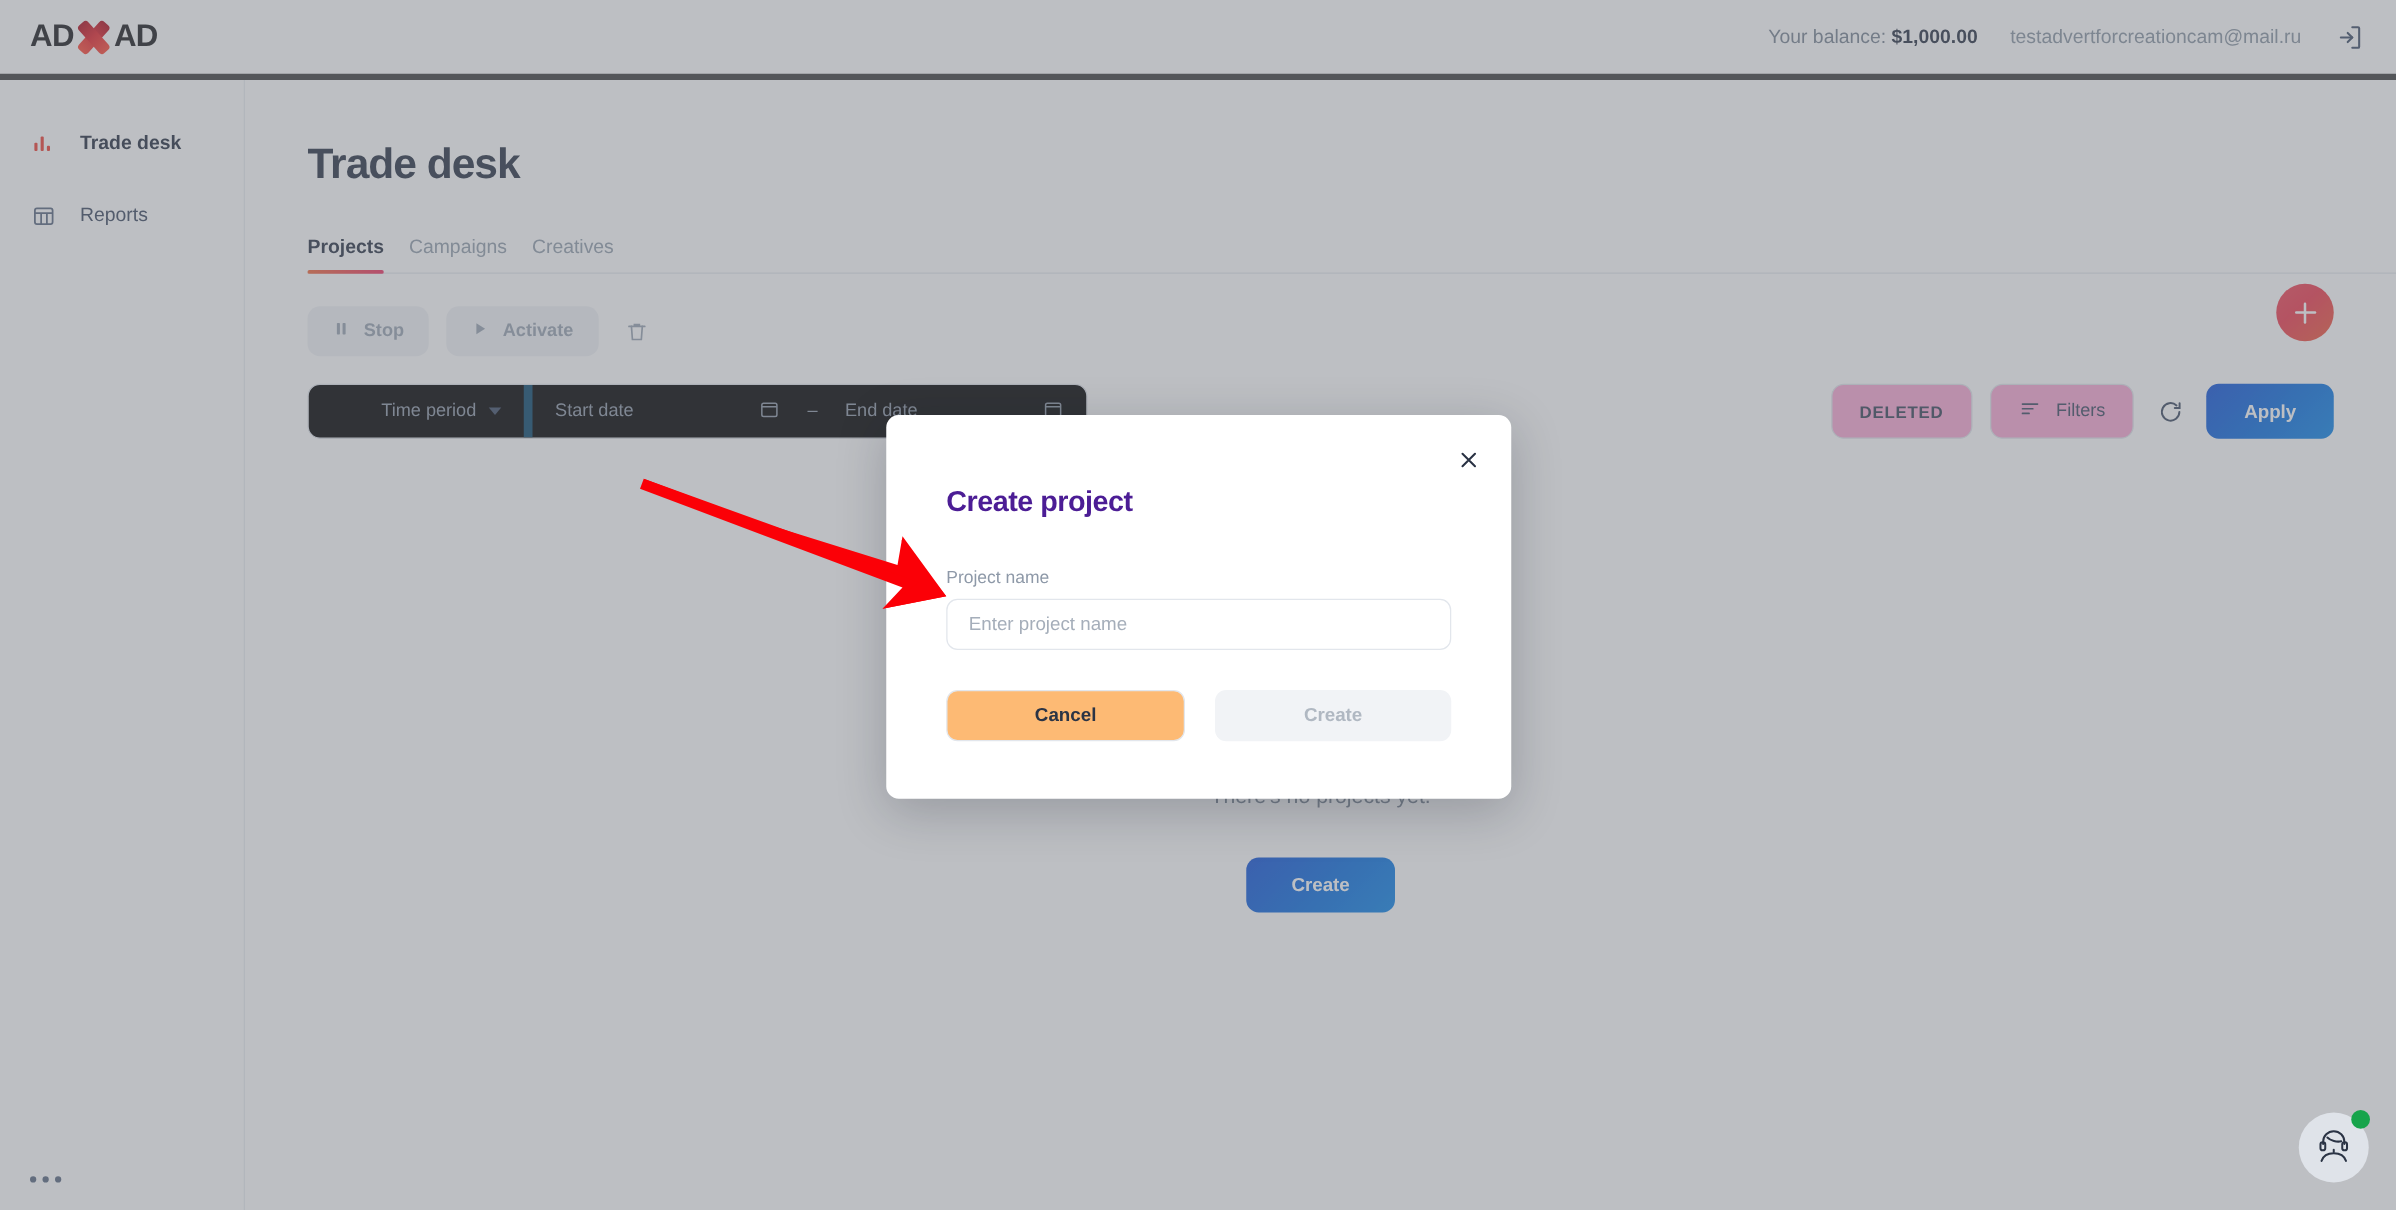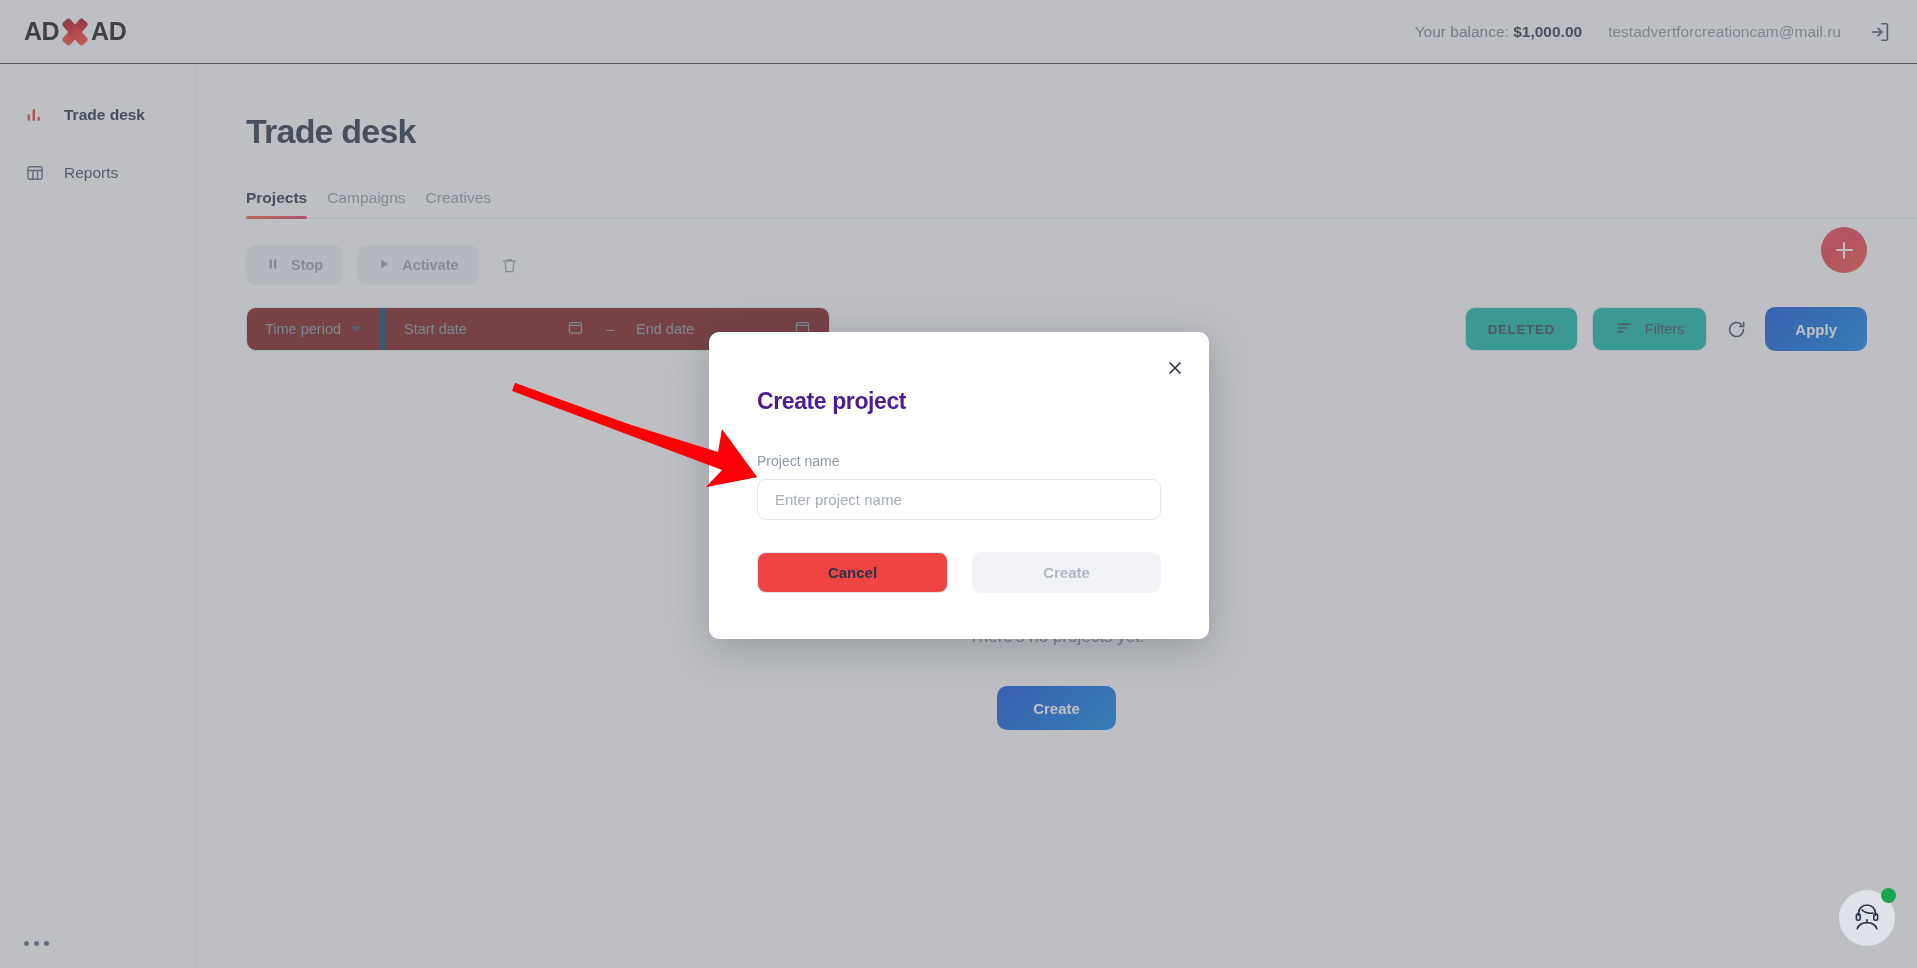--- a/index.html
+++ b/index.html
@@ -20,21 +20,21 @@
   }
 
   
   .topbar {
     position: absolute;
     top: 0; left: 0; right: 0;
     height: 64px;
     background: #ffffff;
     display: flex;
     align-items: center;
-    border-bottom: 1px solid #404040;
+    border-bottom: 5px solid #404040;
     z-index: 5;
   }
   .logo-wrap {
     width: 196px;
     display: flex;
     align-items: center;
     padding-left: 24px;
   }
   .logo {
     display: flex;
@@ -197,21 +197,22 @@
     display: flex;
     align-items: center;
   }
   .filter-group {
     display: flex;
     align-items: center;
     height: 44px;
     border: 1px solid #e2e6ec;
     border-radius: 10px;
     overflow: hidden;
-    background: #7f1d1d;
+    background: #000000;
+    padding-left: 40px;
   }
   .fg-cell {
     display: flex;
     align-items: center;
     gap: 10px;
     height: 100%;
     padding: 0 18px;
     font-size: 14.5px;
     color: #8e99a8;
     cursor: pointer;
@@ -229,21 +230,21 @@
     margin-left: auto;
     display: flex;
     align-items: center;
     gap: 14px;
   }
   .outline-btn {
     height: 44px;
     padding: 0 22px;
     border: 1px solid #e2e6ec;
     border-radius: 10px;
-    background: #14b8a6;
+    background: #f9a8d4;
     display: flex;
     align-items: center;
     gap: 12px;
     font-size: 13.5px;
     font-weight: 700;
     letter-spacing: 0.6px;
     color: #39465a;
     cursor: pointer;
   }
   .outline-btn.normal {
@@ -388,21 +389,21 @@
   .modal-actions {
     margin-top: 32px;
     display: flex;
     gap: 24px;
   }
   .btn-cancel {
     flex: 1;
     height: 41px;
     border: 1px solid #e2e6ec;
     border-radius: 9px;
-    background: #ef4444;
+    background: #fdba74;
     font-size: 15px;
     font-weight: 700;
     color: #2b3445;
     font-family: "Liberation Sans", sans-serif;
     cursor: pointer;
   }
   .btn-create-disabled {
     flex: 1;
     height: 41px;
     border: none;

